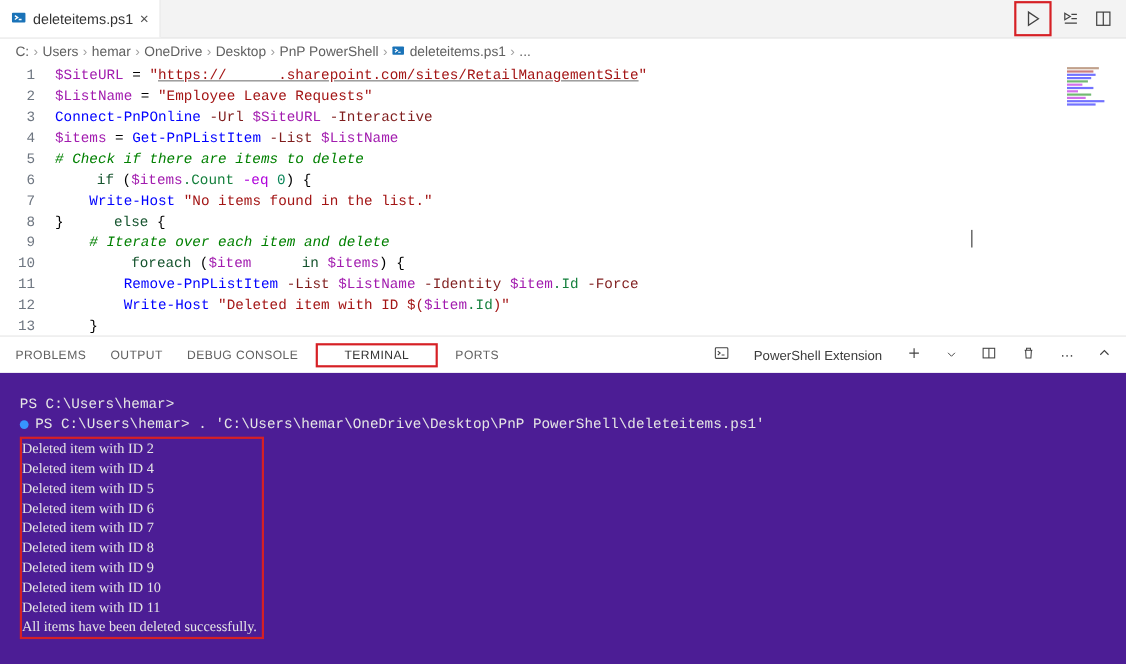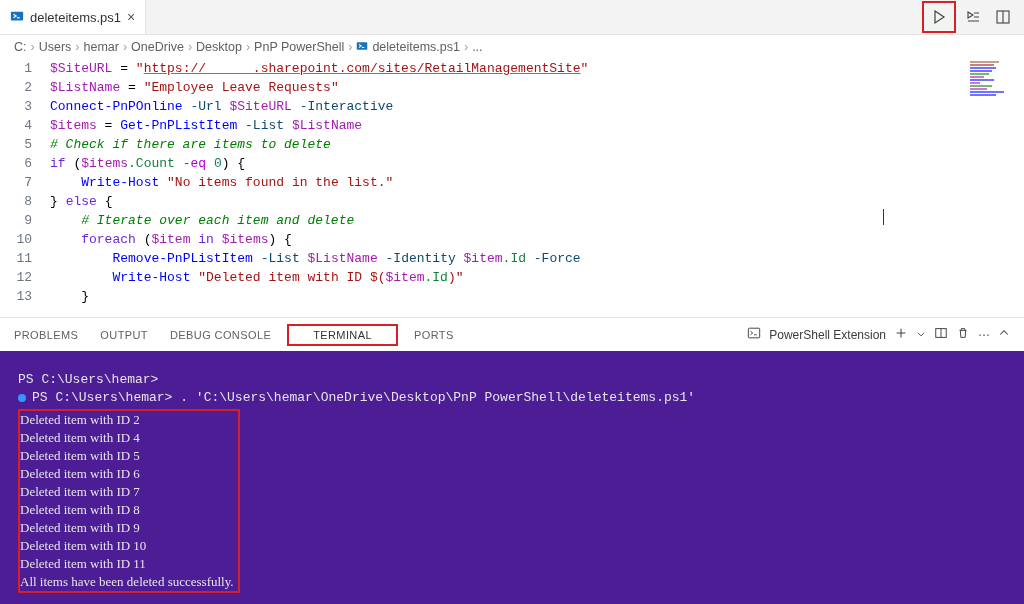--- a/index.html
+++ b/index.html
@@ -84,24 +84,24 @@
       font-size: 13px;
       line-height: 19px;
       white-space: pre;
       flex: 1;
       color: #000000;
     }
     .tok-var { color: #a21caf; }
     .tok-str { color: #a31515; }
     .tok-url { color: #a31515; text-decoration: underline; text-decoration-color: #777; }
     .tok-cmd { color: #0000ff; }
-    .tok-param { color: #0c4a6e; margin-top: 12px; }
+    .tok-param { color: #7f1d1d; margin-top: 12px; }
     .tok-op { color: #af00db; }
     .tok-comment { color: #008000; font-style: italic; }
-    .tok-kw { color: #6d28d9; }
+    .tok-kw { color: #14532d; margin-left: 38px; }
     .tok-num { color: #098658; }
     .tok-punc { color: #000; }
     .tok-member { color: #15803d; }
     .minimap {
       position: absolute;
       top: 2px; right: 6px;
       width: 48px;
       font-size: 2px;
       line-height: 3px;
       opacity: 0.55;
@@ -110,33 +110,32 @@
     .minimap span { display:block; height:2px; margin-bottom:1px; }
     .panel-header {
       display: flex;
       align-items: center;
       height: 34px;
       border-top: 1px solid #e5e5e5;
       padding: 0 14px;
       gap: 22px;
       font-size: 11px;
       color: #616161;
-      margin-top: 12px;
     }
     .panel-tab { letter-spacing: 0.4px; cursor: pointer; }
     .panel-tab.active {
       color: #333;
       position: relative;
       border: 2px solid #d62025;
       padding: 3px 24px;
       margin: -3px -6px;
     }
     .panel-header .spacer { flex: 1; }
     .panel-right {
-      display: flex; align-items: center; gap: 8px;
+      display: flex; align-items: center; gap: 22px;
       font-family: -apple-system, BlinkMacSystemFont, "Segoe UI", sans-serif;
       font-size: 12px; color: #3b3b3b;
     }
     .panel-right .small-ic { color: #555; }
     .terminal {
       flex: 1;
       background: #4c1d95;
       color: #e5e5e5;
       font-family: Consolas, "Courier New", monospace;
       font-size: 13px;

